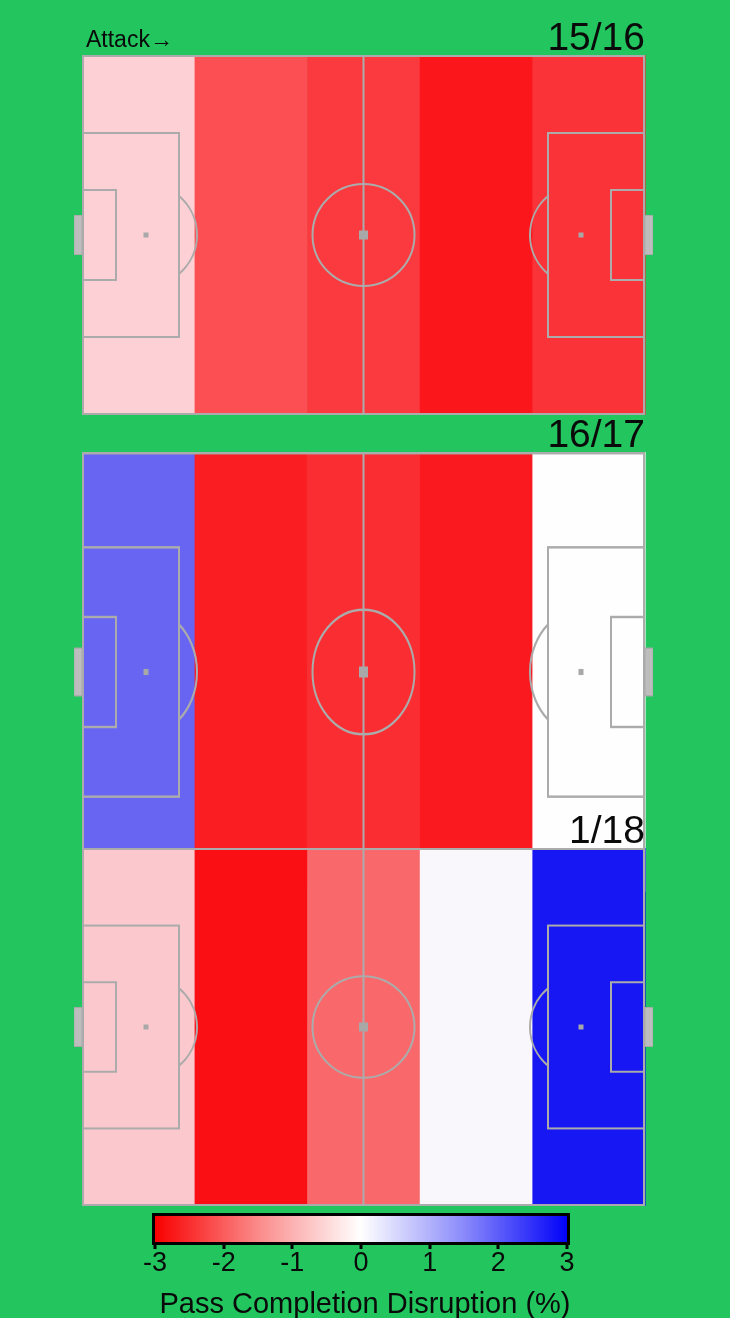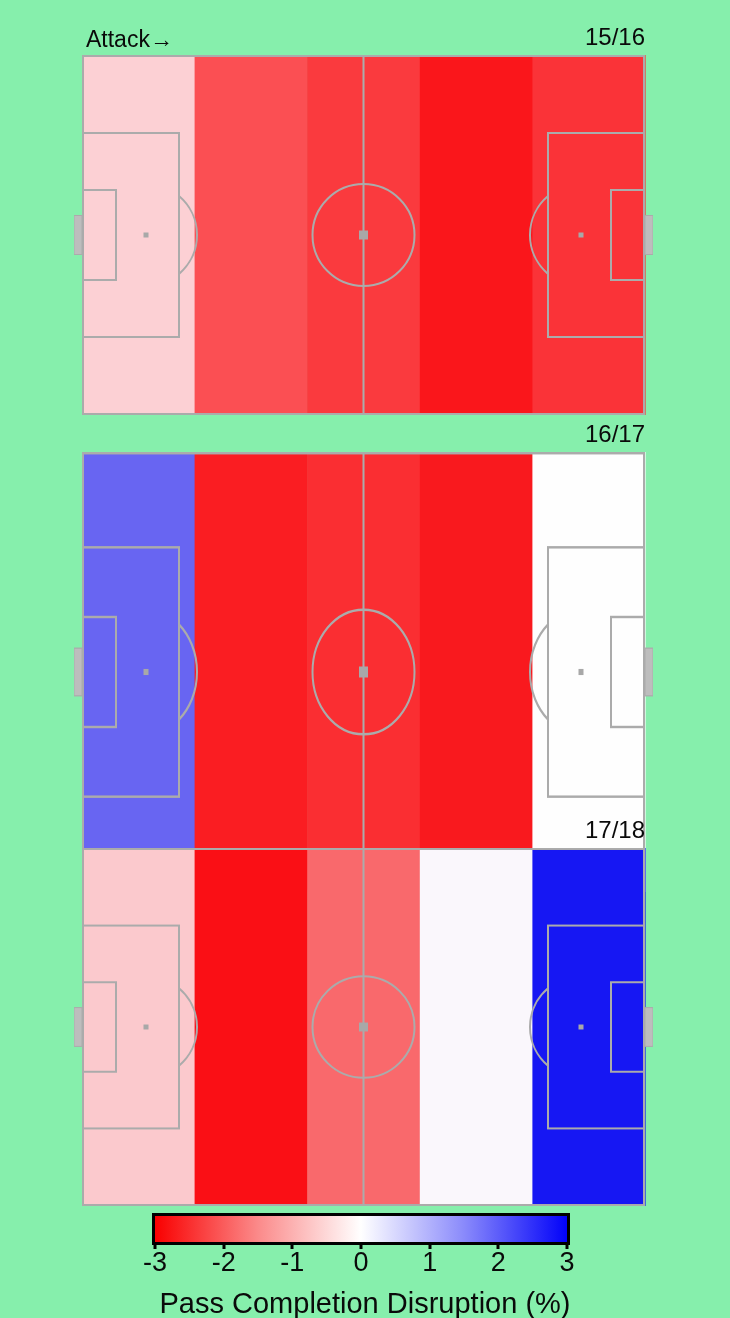--- a/index.html
+++ b/index.html
@@ -1,30 +1,30 @@
 <!DOCTYPE html>
 <html><head>
 <meta charset="utf-8">
 <style>
   html,body{margin:0;padding:0;background:#ededed;}
   .stage{
     position:relative;width:730px;height:1318px;overflow:hidden;
-    background:#86efac;
+    background:#22c55e;
     font-family:"Liberation Sans","DejaVu Sans",sans-serif;
     color:#0a0a0a;
   }
   .attack-label{
     position:absolute;left:86px;top:27px;font-size:23px;line-height:24px;
   }
   .panel{position:absolute;left:74px;width:579px;}
   .panel-0{top:55px;height:360px;}
   .panel-1{top:452px;height:440px;}
   .panel-2{top:848px;height:358px;}
   .season-label{
-    position:absolute;right:8px;top:-33px;font-size:24px;line-height:30px;
+    position:absolute;right:8px;top:-33px;font-size:39px;line-height:30px;
     text-align:right;
     margin-left:40px;
   }
   .pitch-svg{position:absolute;left:0;top:0;width:100%;height:100%;display:block;}
   
   .colorbar{position:absolute;left:152px;top:1213px;width:412px;height:26px;
     border:3px solid #000;
     background:linear-gradient(90deg,#f90000 0%,#fb8a8a 25%,#ffffff 50%,#8a8afb 75%,#0202f9 100%);
   }
   .cbar-ticks{position:absolute;left:155px;top:1242px;width:412px;height:8px;}
@@ -87,21 +87,21 @@
         <path fill="none" stroke="#ababab" stroke-width="2" d="M 97 141.1 A 51 51 0 0 1 97 218.9"></path>
         <path fill="none" stroke="#ababab" stroke-width="2" d="M 466 141.1 A 51 51 0 0 0 466 218.9"></path>
         <rect x="61.5" y="177.5" width="5" height="5" fill="#a8a8a8"></rect>
         <rect x="496.5" y="177.5" width="5" height="5" fill="#a8a8a8"></rect>
         <rect x="-8" y="160.5" width="8" height="39" fill="#bdbdbd" stroke="#ababab" stroke-width="1"></rect>
         <rect x="563" y="160.5" width="8" height="39" fill="#bdbdbd" stroke="#ababab" stroke-width="1"></rect>
       </svg>
   </div>
 
   <div class="panel panel-2">
-    <div class="season-label">17/18</div>
+    <div class="season-label">1/18</div>
     <svg class="pitch-svg" viewBox="-8 0 579 360" preserveAspectRatio="none">
         <rect x="0.0" y="0" width="113.2" height="360" fill="#fbc9cd"></rect>
         <rect x="112.6" y="0" width="113.2" height="360" fill="#fa0f15"></rect>
         <rect x="225.2" y="0" width="113.2" height="360" fill="#f9696c"></rect>
         <rect x="337.8" y="0" width="113.2" height="360" fill="#faf7fc"></rect>
         <rect x="450.4" y="0" width="113.2" height="360" fill="#1617f3"></rect>
         <rect fill="none" stroke="#ababab" stroke-width="2" x="1" y="1" width="561" height="358"></rect>
         <line stroke="#ababab" stroke-width="2" x1="281.5" y1="1" x2="281.5" y2="359"></line>
         <circle fill="none" stroke="#ababab" stroke-width="2" cx="281.5" cy="180" r="51"></circle>
         <rect x="277" y="175.5" width="9" height="9" fill="#a8a8a8"></rect>

